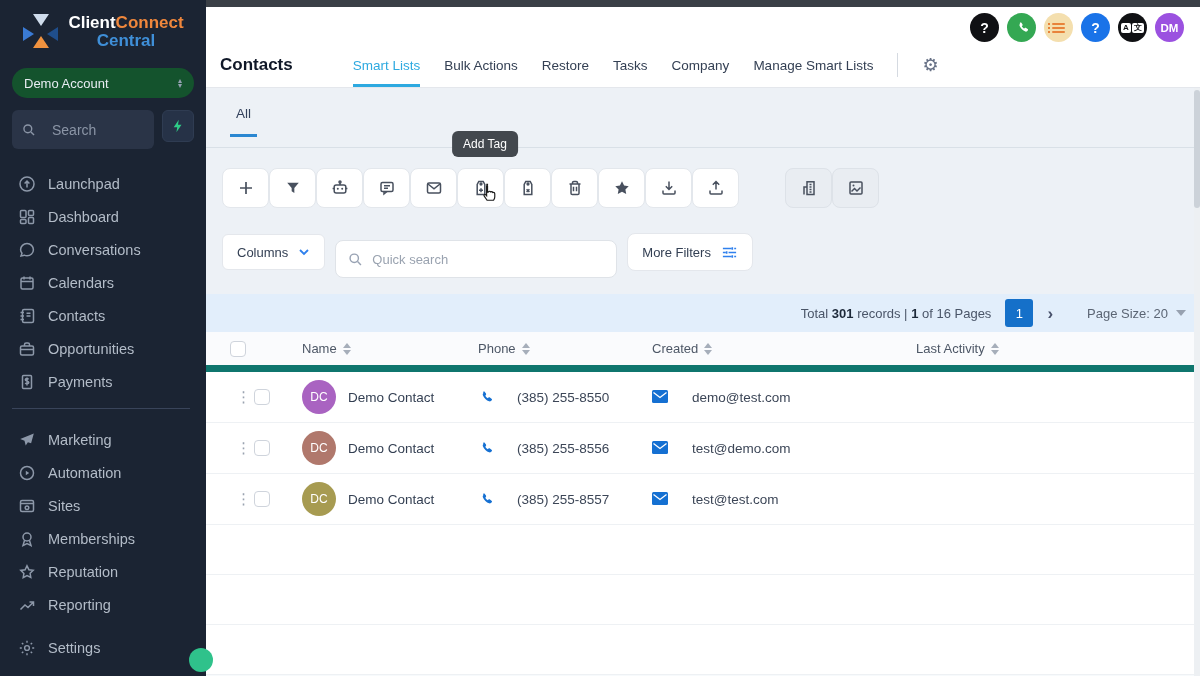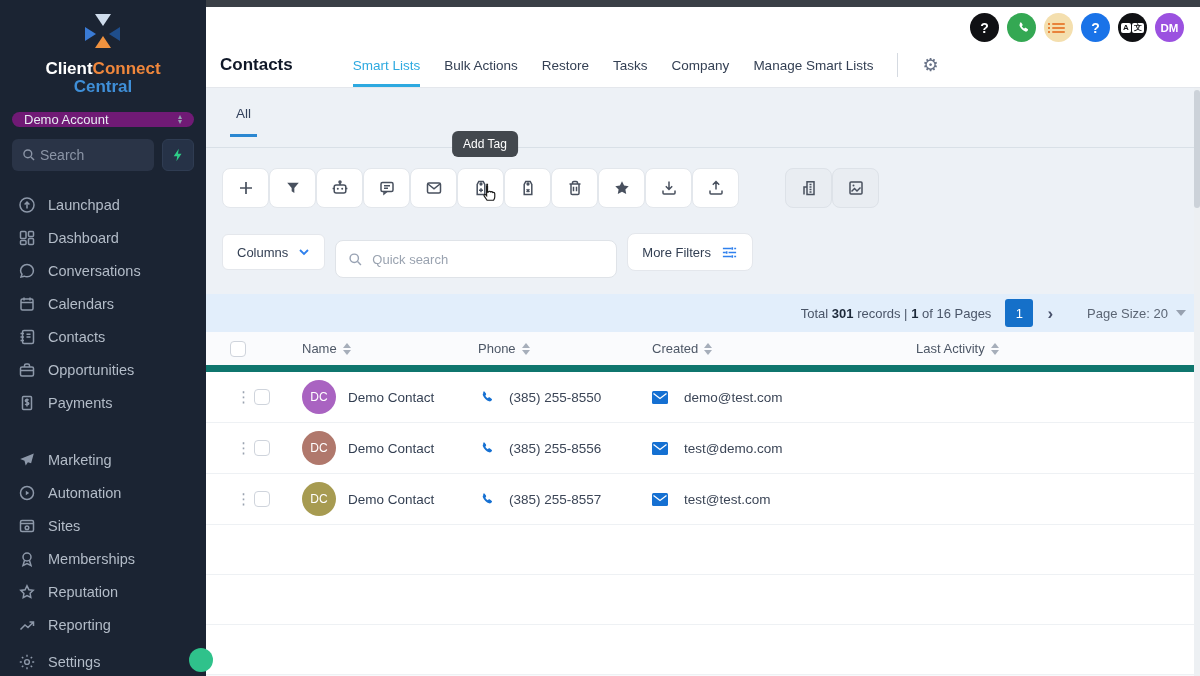--- a/index.html
+++ b/index.html
@@ -1,34 +1,34 @@
 <!DOCTYPE html>
 <html><head>
 <meta charset="utf-8">
 <style>
   * { margin:0; padding:0; box-sizing:border-box; }
   html,body { width:1200px; height:676px; overflow:hidden; font-family:"Liberation Sans", sans-serif; }
   body { display:flex; background:#edf1f6; }
 
   
   .sidebar { width:206px; min-width:206px; background:#1b2433; color:#aeb8c4; display:flex; flex-direction:column; position:relative; z-index:4; }
-  .logo { display:flex; align-items:center; justify-content:center; gap:8px; padding:12px 8px 10px;flex-direction:column; }
+  .logo { display:flex; align-items:center; justify-content:center; gap:8px; padding:12px 8px 10px; }
   .logo-mark { position:relative; width:38px; height:40px; }
   .logo-mark span { position:absolute; width:0; height:0; }
   .la-top   { left:11px; top:2px;  border-left:8px solid transparent; border-right:8px solid transparent; border-top:12px solid #cfdcec; }
   .la-left  { left:1px;  top:15px; border-top:7px solid transparent; border-bottom:7px solid transparent; border-left:11px solid #3a7bd5; }
   .la-right { left:25px; top:15px; border-top:7px solid transparent; border-bottom:7px solid transparent; border-right:11px solid #1f4e8c; }
   .la-bot   { left:11px; top:24px; border-left:8px solid transparent; border-right:8px solid transparent; border-bottom:12px solid #f0923f; }
   .logo-text { line-height:1.05; font-weight:bold; font-size:17px; }
   .logo-text .w1 { color:#ffffff; } .logo-text .w2 { color:#f0873c; }
   .logo-text .w3 { color:#3f8fd8; display:block; text-align:center; }
-  .account-pill { margin:6px 12px 10px; height:30px; background:#701a75; border-radius:15px; display:flex; align-items:center; justify-content:space-between; padding:0 12px; font-size:13px; color:#e7ecf2; cursor:pointer; }
+  .account-pill { margin:6px 12px 10px; height:30px; background:#14532d; border-radius:15px; display:flex; align-items:center; justify-content:space-between; padding:0 12px; font-size:13px; color:#e7ecf2; cursor:pointer; }
   .updown { display:flex; flex-direction:column; line-height:5px; font-size:8px; color:#93a0b0; }
   .search-row { display:flex; gap:8px; margin:2px 12px 14px; }
-  .side-search { flex:1; height:32px; background:#2a3447; border-radius:6px; display:flex; align-items:center; gap:4px; padding:12px 10px; color:#8b95a6; font-size:14px; }
+  .side-search { flex:1; height:39px; background:#2a3447; border-radius:6px; display:flex; align-items:center; gap:16px; padding:12px 10px; color:#8b95a6; font-size:14px; }
   .bolt-btn { width:32px; height:32px; background:#263247; border:1px solid #2f3c52; border-radius:6px; display:flex; align-items:center; justify-content:center; cursor:pointer; }
   .nav { display:flex; flex-direction:column; padding:4px 0 0 18px; gap:0; }
   .nav-item { display:flex; align-items:center; gap:12px; height:33px; font-size:14.5px; color:#b3bcc8; cursor:pointer; }
   .nav-item svg { flex:0 0 18px; color:#8d98a9; }
   .nav-divider { height:1px; background:#39445a; margin:10px 16px 10px 12px; }
   .settings-item { margin-top:auto; margin-bottom:12px; }
   .help-widget { position:absolute; left:189px; top:648px; width:24px; height:24px; border-radius:50%; background:#2fc28b; z-index:9; }
 
   
   .main { flex:1; display:flex; flex-direction:column; position:relative; background:#edf1f6; }
@@ -81,21 +81,21 @@
   .sort .up { border-bottom:5px solid #a6aeba; } .sort .dn { border-top:5px solid #a6aeba; }
   .checkbox { width:16px; height:16px; border:1.5px solid #cfd4dc; border-radius:4px; background:#fff; cursor:pointer; }
   .thead .checkbox { margin-left:32px; }
   .trow { height:51px; background:#fff; border-bottom:1px solid #eef1f4; font-size:13.5px; color:#3c4657; }
   .row-controls { display:flex; align-items:center; }
   .kebab { margin-left:14px; color:#9aa3b0; font-size:15px; letter-spacing:0; cursor:pointer; width:10px; }
   .row-controls .checkbox { margin-left:8px; }
   .name-cell { display:flex; align-items:center; gap:12px; padding-left:16px; }
   .avatar { width:34px; height:34px; border-radius:50%; color:#fff; font-size:12px; display:flex; align-items:center; justify-content:center; }
   .contact-name { color:#333f52; }
-  .icell { display:flex; align-items:center; gap:16px; padding-left:16px; }
+  .icell { display:flex; align-items:flex-start; gap:24px; padding-left:16px; }
   .trow.empty { height:50px; background:#fff; border-bottom:1px solid #eef1f4; }
   .table-tail { flex:1; background:#f7fafc; }
 
   .scrollbar { position:absolute; right:0; top:88px; bottom:0; width:6px; background:#edf0f3; }
   .scroll-thumb { position:absolute; top:2px; right:0; width:6px; height:118px; background:#ccd2d9; border-radius:3px; }
 </style>
 </head>
 <body>
 
 <div class="sidebar">

